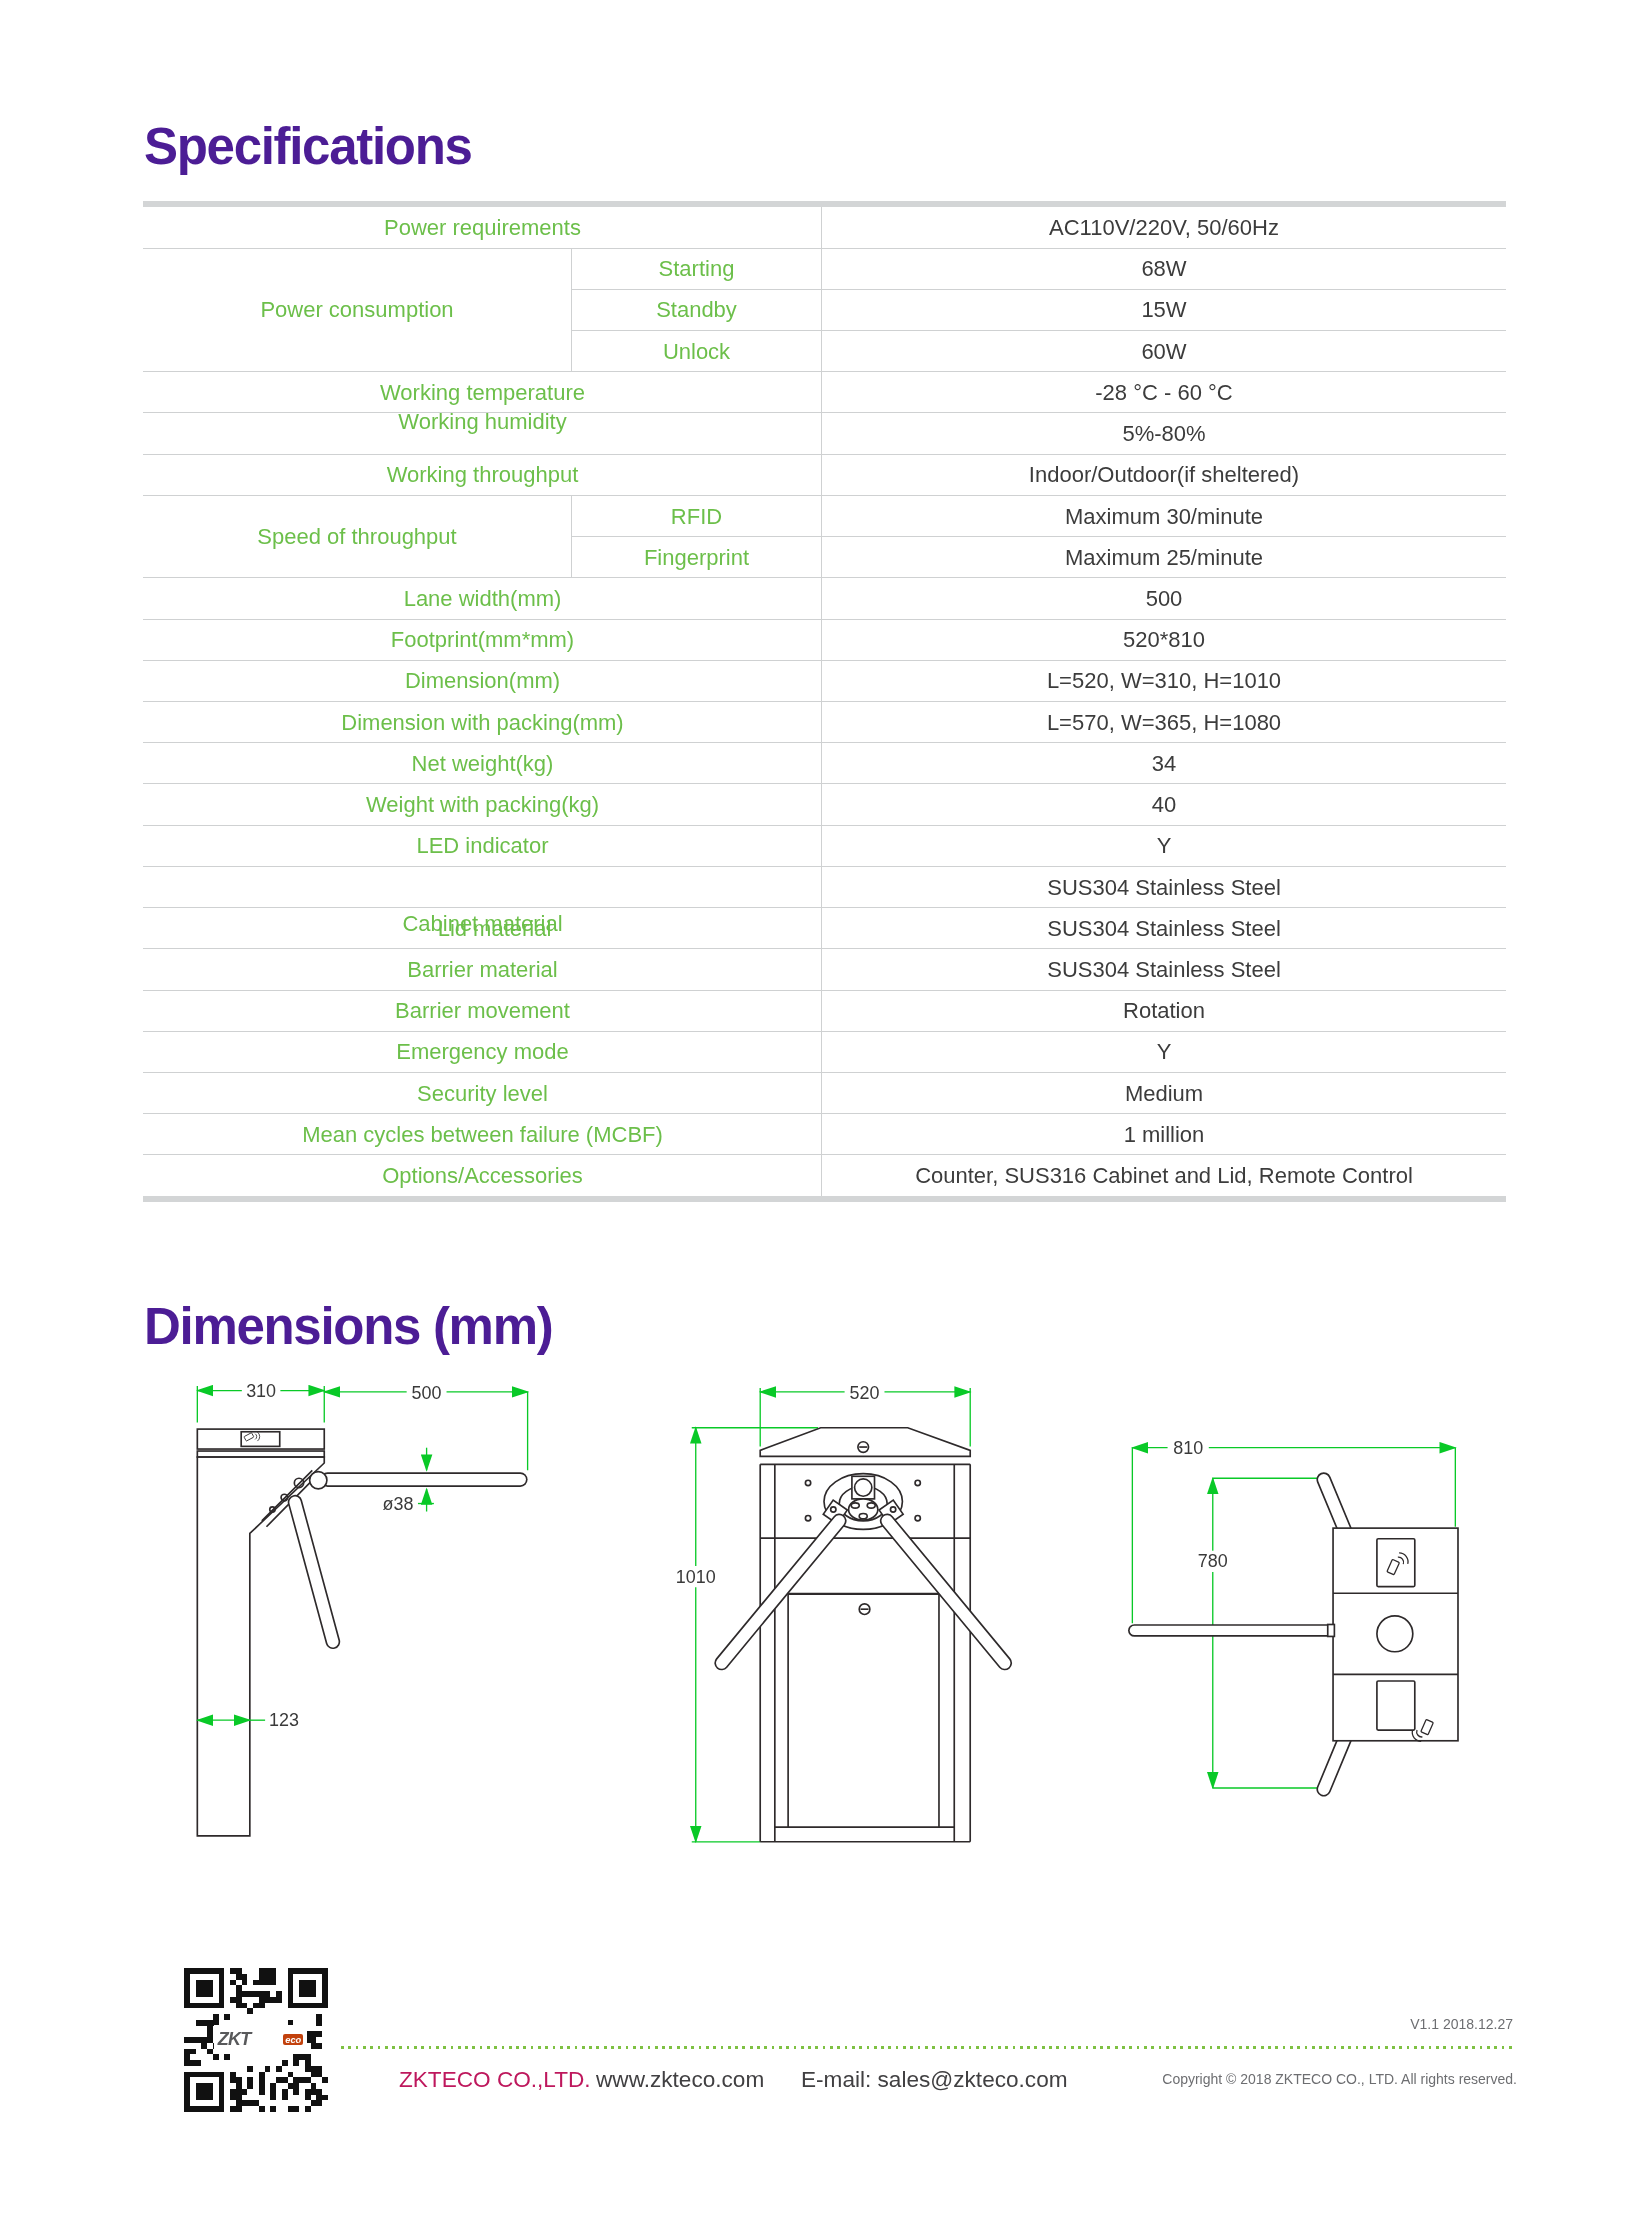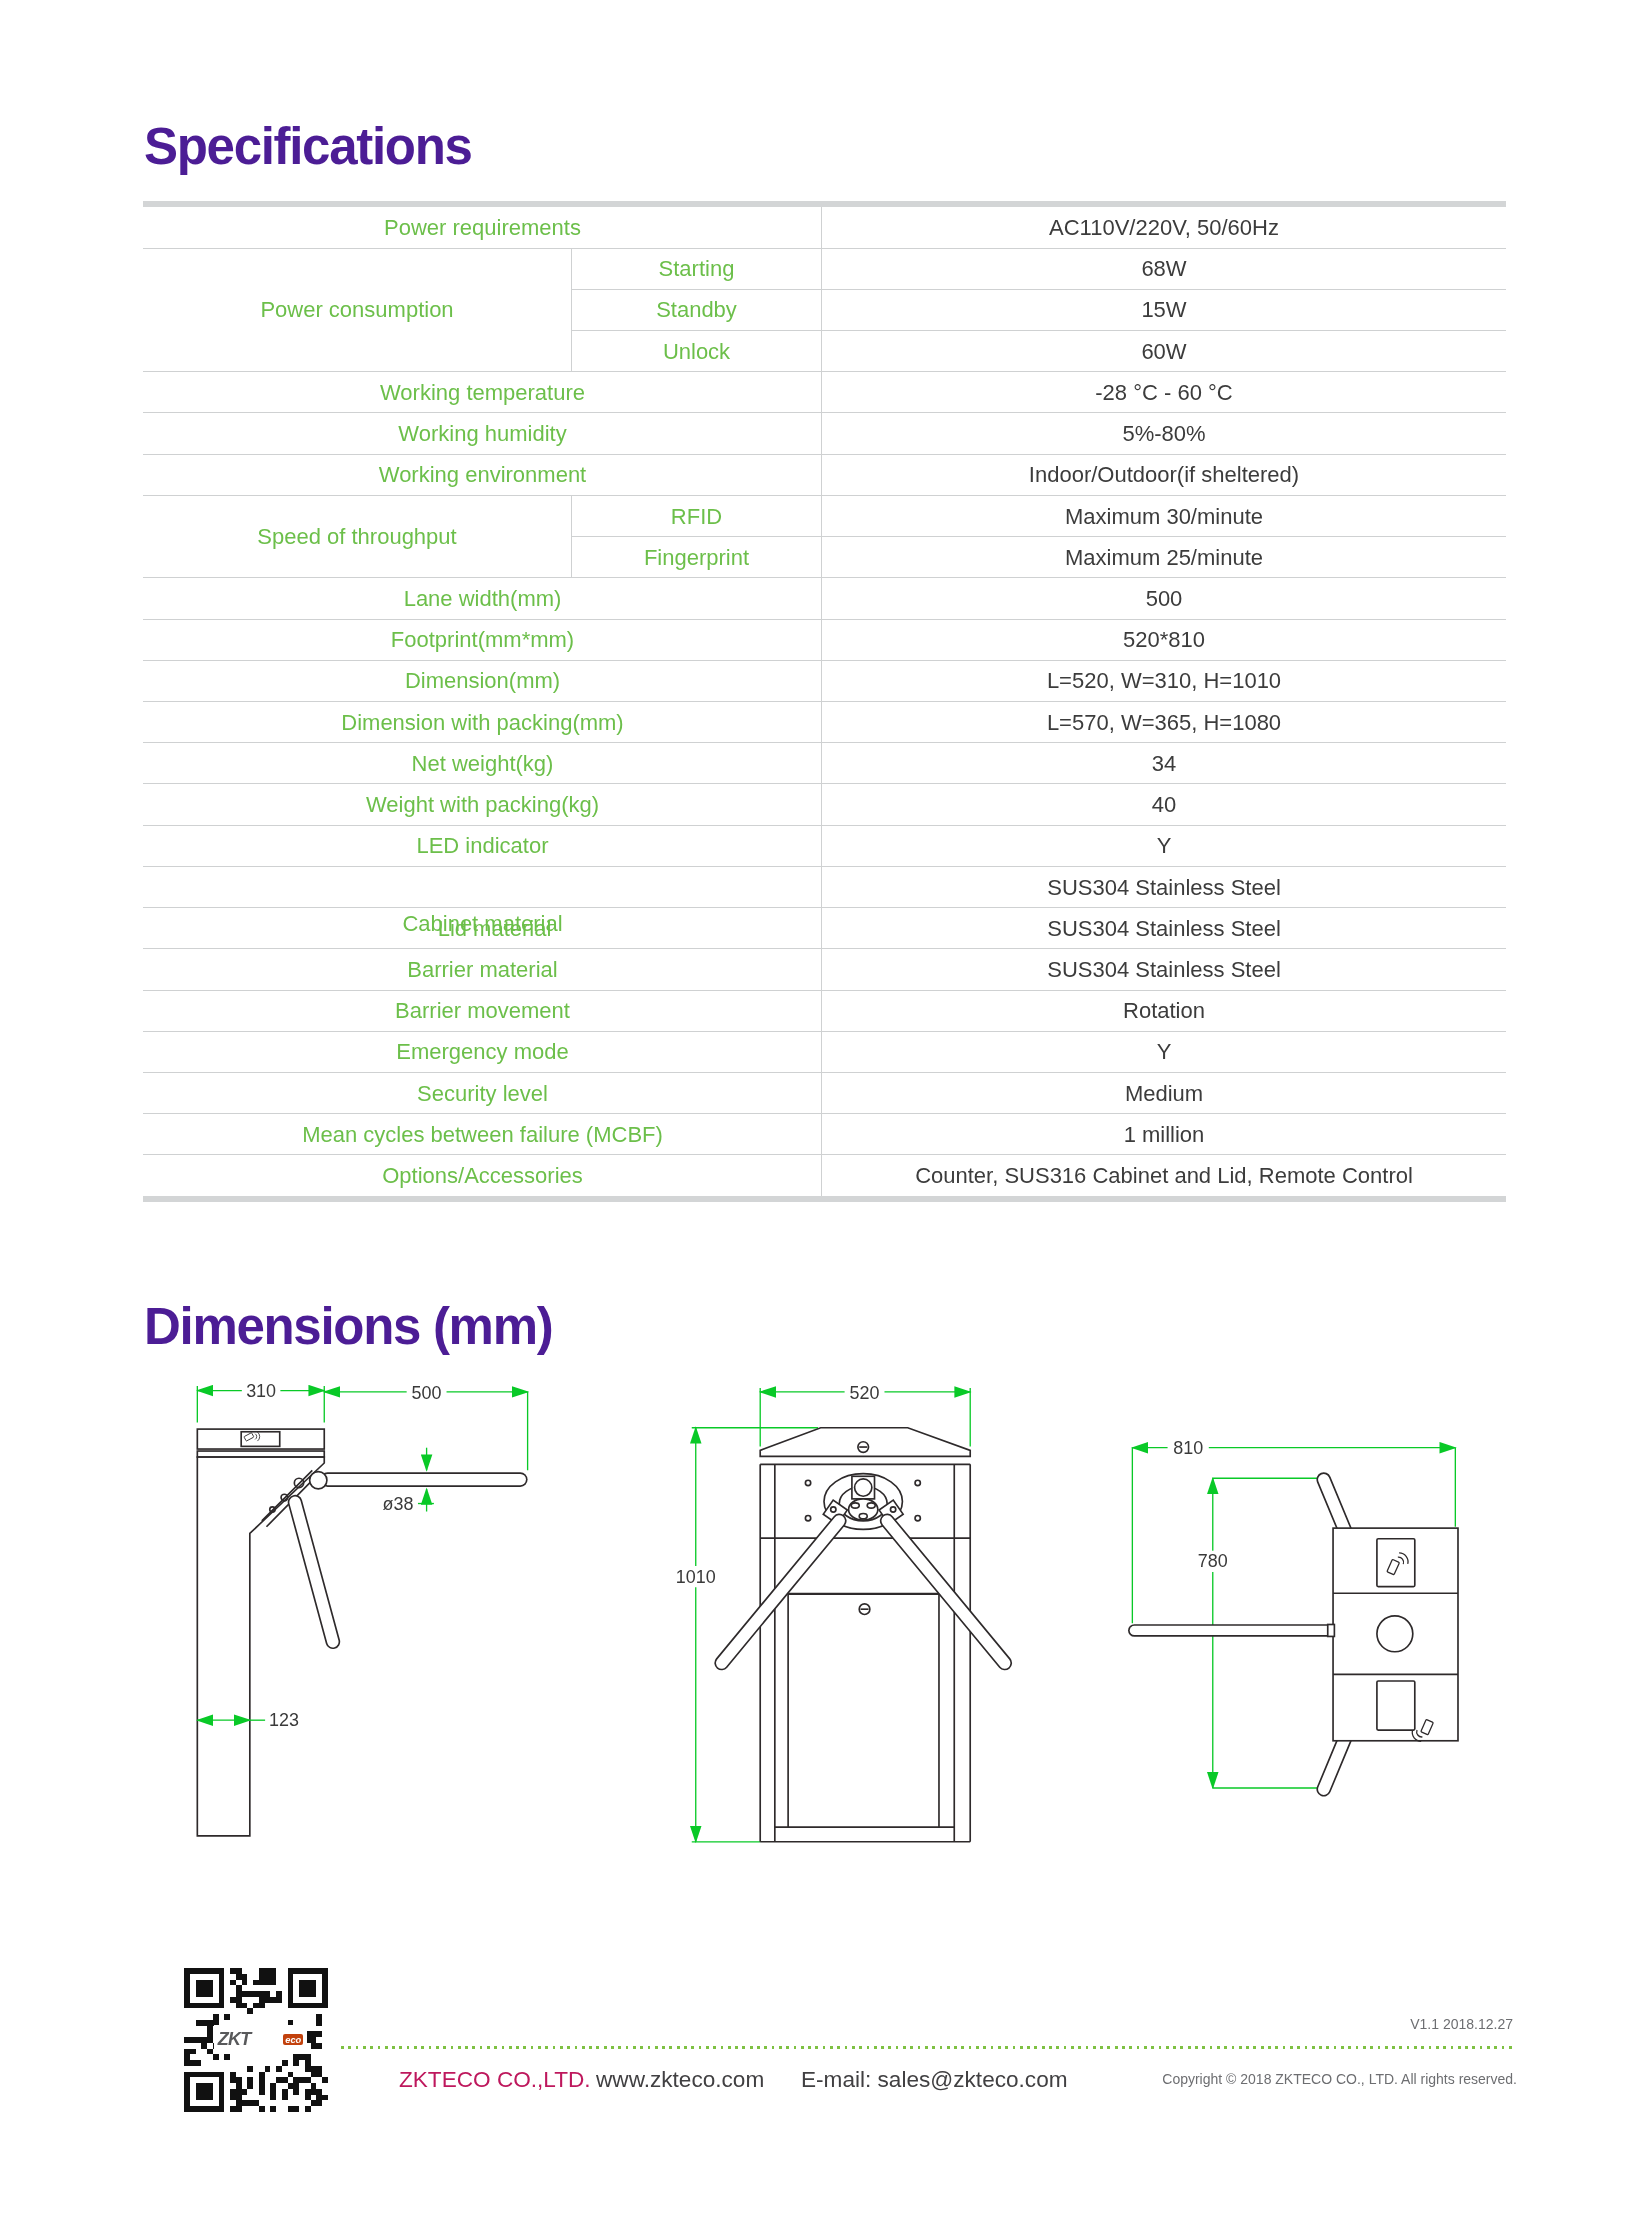--- a/index.html
+++ b/index.html
@@ -50,23 +50,23 @@
       <div class="cell val" style="left: 679px; top: 6px; width: 684px; height: 41px;">AC110V/220V, 50/60Hz</div>
       <div class="cell lbl" style="left: 0px; top: 47px; width: 428px; height: 124px;">Power consumption</div>
       <div class="cell lbl" style="left: 428px; top: 47px; width: 251px; height: 41px;">Starting</div>
       <div class="cell val" style="left: 679px; top: 47px; width: 684px; height: 41px;">68W</div>
       <div class="cell lbl" style="left: 428px; top: 88px; width: 251px; height: 41px;">Standby</div>
       <div class="cell val" style="left: 679px; top: 88px; width: 684px; height: 41px;">15W</div>
       <div class="cell lbl" style="left: 428px; top: 130px; width: 251px; height: 41px;">Unlock</div>
       <div class="cell val" style="left: 679px; top: 130px; width: 684px; height: 41px;">60W</div>
       <div class="cell lbl" style="left: 0px; top: 171px; width: 679px; height: 41px;">Working temperature</div>
       <div class="cell val" style="left: 679px; top: 171px; width: 684px; height: 41px;">-28 °C - 60 °C</div>
-      <div class="cell lbl" style="left: 0px; top: 212px; width: 679px; height: 41px; text-align: center;">Working humidity</div>
+      <div class="cell lbl" style="left: 0px; top: 200px; width: 679px; height: 41px; text-align: center;">Working humidity</div>
       <div class="cell val" style="left: 679px; top: 212px; width: 684px; height: 41px;">5%-80%</div>
-      <div class="cell lbl" style="left: 0px; top: 253px; width: 679px; height: 41px;">Working environment</div>
+      <div class="cell lbl" style="left: 0px; top: 253px; width: 679px; height: 41px;">Working throughput</div>
       <div class="cell val" style="left: 679px; top: 253px; width: 684px; height: 41px;">Indoor/Outdoor(if sheltered)</div>
       <div class="cell lbl" style="left: 0px; top: 295px; width: 428px; height: 82px;">Speed of throughput</div>
       <div class="cell lbl" style="left: 428px; top: 295px; width: 251px; height: 41px;">RFID</div>
       <div class="cell val" style="left: 679px; top: 295px; width: 684px; height: 41px;">Maximum 30/minute</div>
       <div class="cell lbl" style="left: 428px; top: 336px; width: 251px; height: 41px;">Fingerprint</div>
       <div class="cell val" style="left: 679px; top: 336px; width: 684px; height: 41px;">Maximum 25/minute</div>
       <div class="cell lbl" style="left: 0px; top: 377px; width: 679px; height: 41px;">Lane width(mm)</div>
       <div class="cell val" style="left: 679px; top: 377px; width: 684px; height: 41px;">500</div>
       <div class="cell lbl" style="left: 0px; top: 418px; width: 679px; height: 41px;">Footprint(mm*mm)</div>
       <div class="cell val" style="left: 679px; top: 418px; width: 684px; height: 41px;">520*810</div>

